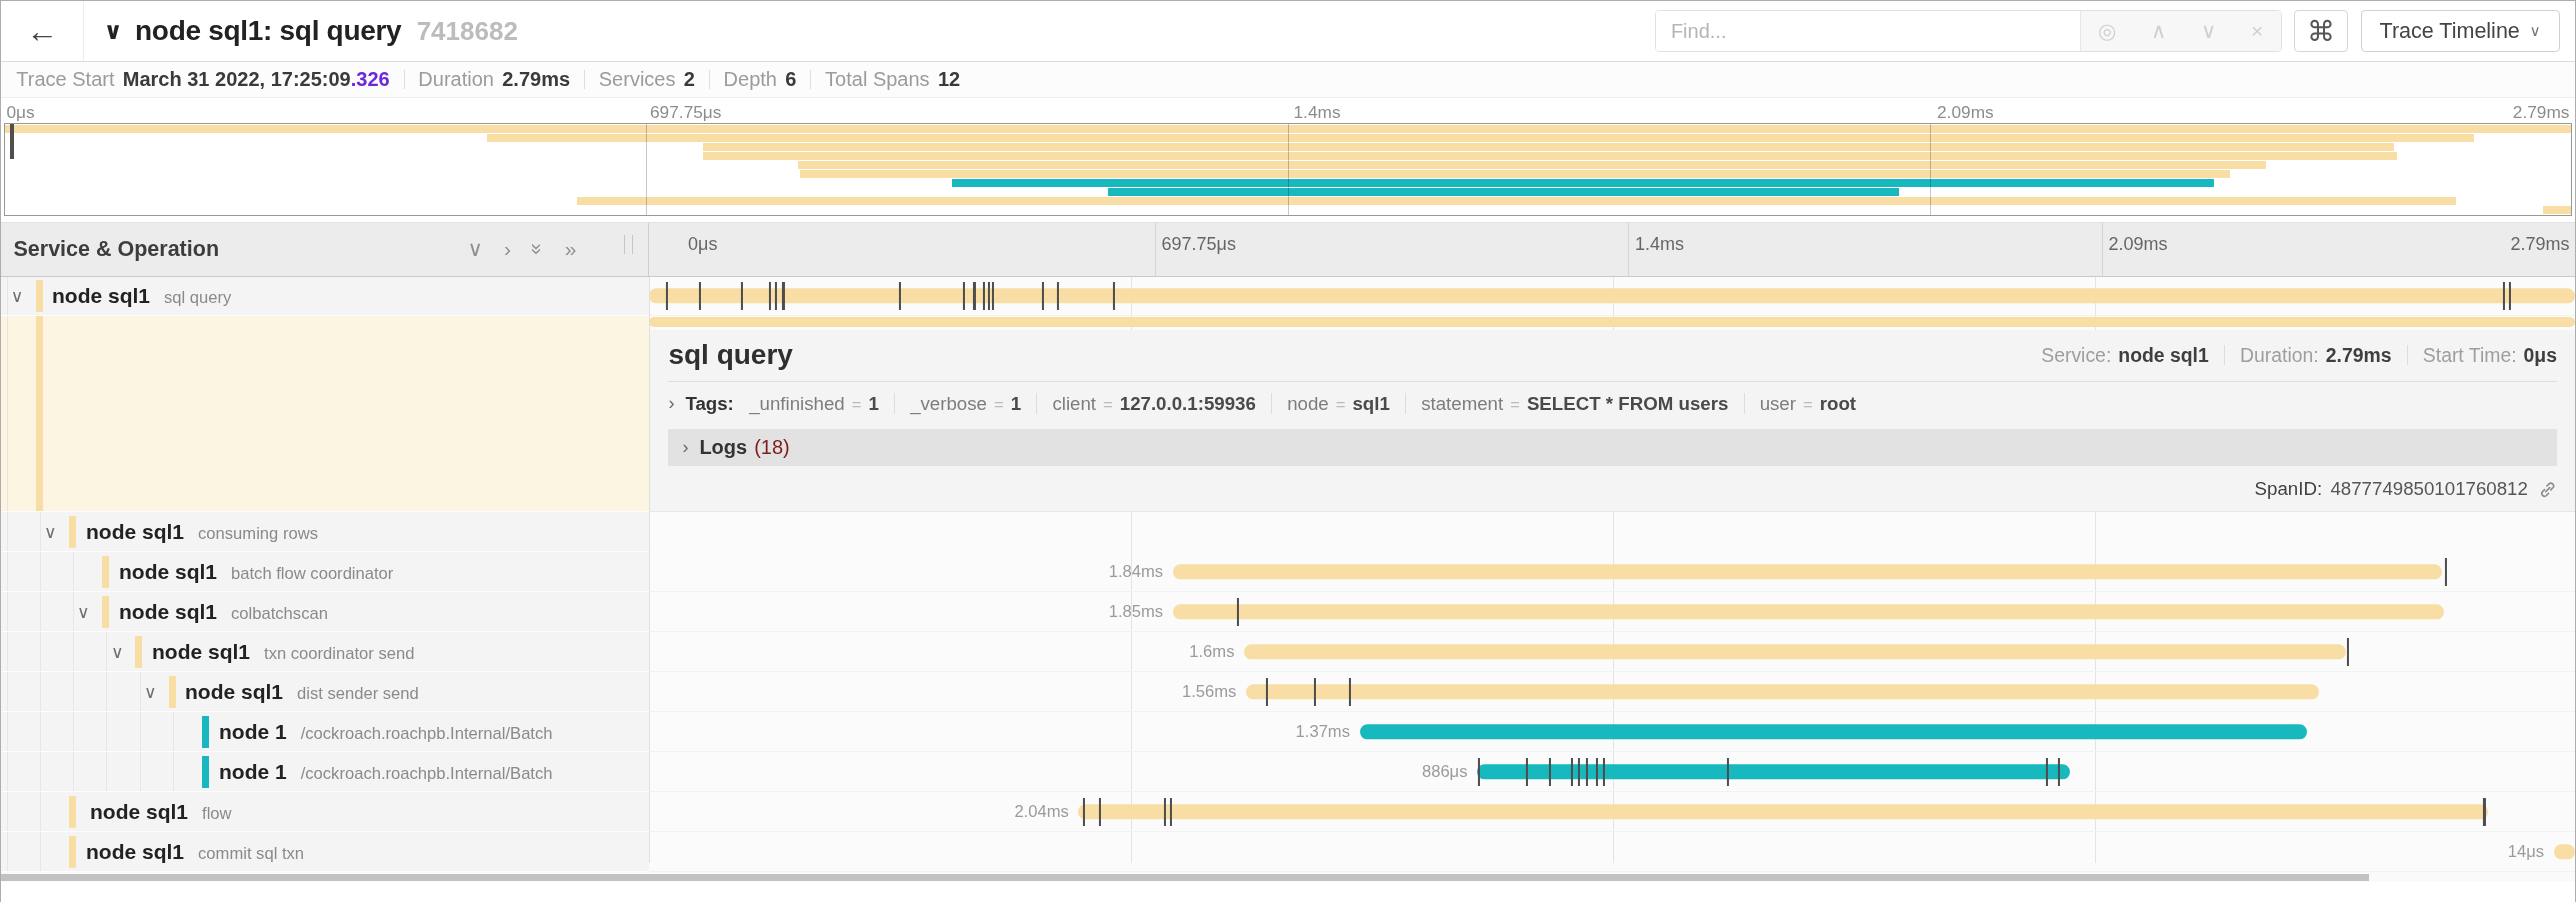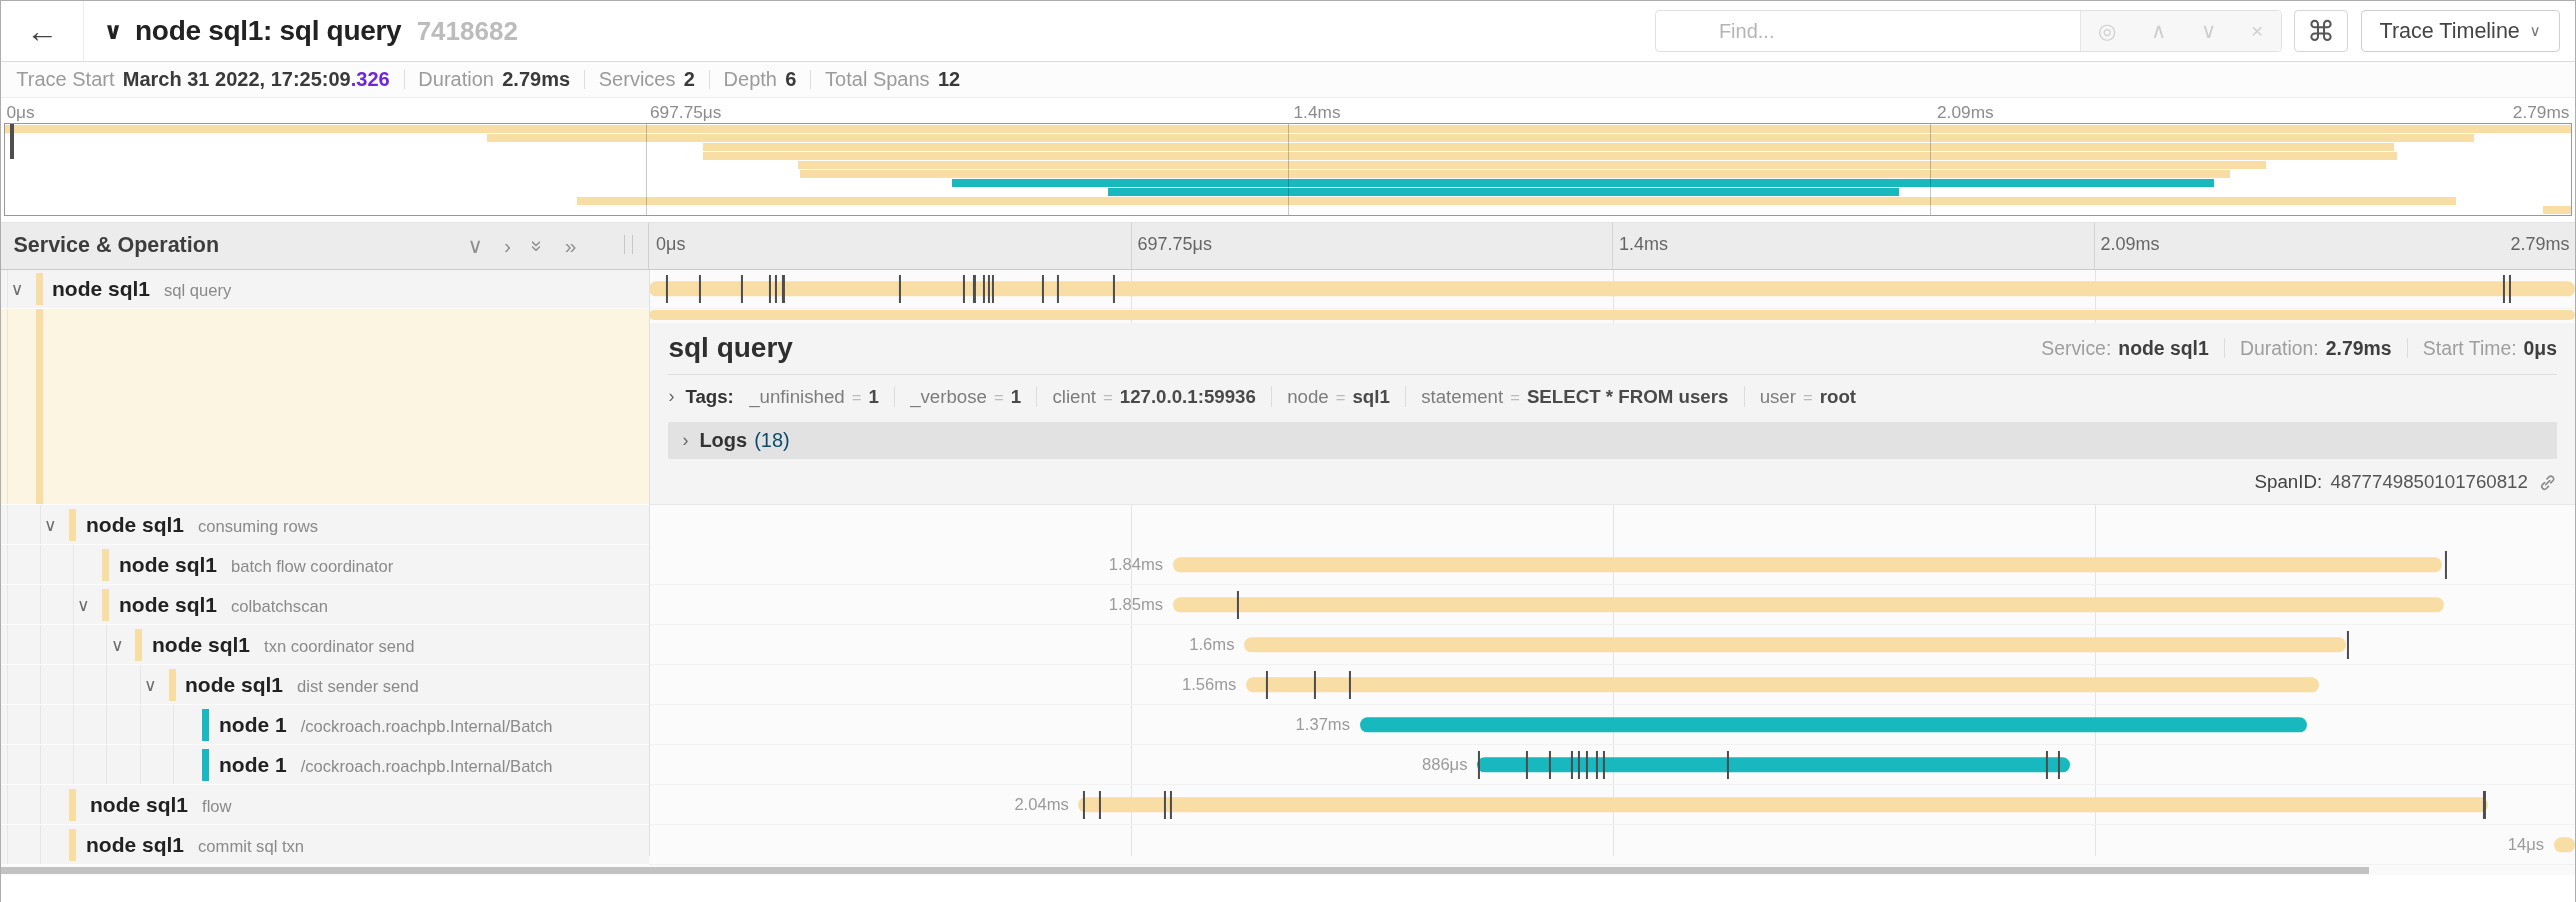--- a/index.html
+++ b/index.html
@@ -7,21 +7,21 @@
   body { font-family:"Liberation Sans","DejaVu Sans",sans-serif; color:#333; }
   .app { width:2576px; height:903px; border:0.7px solid #adadad; background:#fff; overflow:hidden; position:relative; }
 
   
   .topbar { height:61px; display:flex; align-items:center; border-bottom:0.7px solid #dcdcdc; background:#fff; }
   .back-btn { width:83px; height:100%; display:flex; align-items:center; justify-content:center; font-size:32px; color:#444; border-right:0.7px solid #ececec; cursor:pointer; background:#fff; border-top:none; border-bottom:none; border-left:none; }
   .title-chevron { font-size:23.6px; color:#222; font-weight:bold; margin:0 12.5px 0 19.4px; }
   .page-title { font-size:28px; font-weight:bold; color:#222; letter-spacing:-0.3px; }
   .trace-id { font-size:26px; color:#bcbcbc; font-weight:bold; margin-left:15.3px; }
   .topbar-spacer { flex:1; }
-  .find-box { display:flex; width:627px; height:42px; border:0.7px solid #e0e0e0; border-radius:4.2px; overflow:hidden; background:#fff;padding-left:48px; }
+  .find-box { display:flex; width:627px; height:42px; border:0.7px solid #e0e0e0; border-radius:4.2px; overflow:hidden; background:#fff; }
   .find-input { flex:1; border:none; outline:none; font-size:20px; color:#555; padding:0 15.3px; font-family:inherit; }
   .find-input::placeholder { color:#b5b5b5; }
   .find-icons { width:201px; background:#f7f7f7; border-left:0.7px solid #e7e7e7; display:flex; align-items:center; justify-content:space-around; color:#cfcfcf; font-size:21px; }
   .kbd-btn { width:54px; height:42px; margin-left:12.5px; border:0.7px solid #d6d6d6; border-radius:4.2px; background:#fff; display:flex; align-items:center; justify-content:center; font-size:28px; color:#555; cursor:pointer; }
   .view-btn { height:42px; margin:0 15.3px 0 12.5px; border:0.7px solid #cfcfcf; border-radius:4.2px; background:#fff; display:flex; align-items:center; padding:14px 18px; font-size:21.5px; color:#444; cursor:pointer; }
   .view-caret { font-size:15.3px; color:#777; margin-left:9.7px; }
 
   
   .tracebar { height:36px; display:flex; align-items:center; padding-left:15.3px; background:#fcfcfc; border-bottom:0.7px solid #eee; font-size:20px; }
   .ti-item { display:flex; align-items:baseline; }
@@ -34,21 +34,21 @@
   .mm-labels { position:relative; height:25px; font-size:17.3px; color:#8c8c8c; }
   .mm-labels span { position:absolute; top:4.2px; }
   .mm-canvas { position:relative; height:93px; margin:0 2.8px; border:1.4px solid #989898; background:#fff; }
   .mm-rows { position:absolute; inset:0; display:flex; flex-direction:column; justify-content:space-between; padding:0.7px 0; }
   .mm-row { position:relative; height:8.3px; }
   .mm-bar { position:absolute; top:0; bottom:0; }
   .mm-grid { position:absolute; top:0; bottom:0; width:0.7px; background:rgba(0,0,0,0.22); z-index:3; }
   .mm-handle { position:absolute; left:5.5px; top:0; width:4.2px; height:35px; background:#4f4f4f; z-index:4; }
 
   
-  .tl-header { display:flex; height:48px; margin-top:5.5px; background:#ececec; border-top:0.7px solid #e2e2e2; border-bottom:1.4px solid #c9c9c9; }
+  .tl-header { display:flex; height:55px; margin-top:5.5px; background:#ececec; border-top:0.7px solid #e2e2e2; border-bottom:1.4px solid #c9c9c9;gap:32px; }
   .tlh-left { width:648px; display:flex; align-items:center; padding:0 9.7px 0 12.5px; border-right:0.7px solid #cfcfcf; position:relative; }
   .tlh-title { font-size:21.5px; font-weight:bold; color:#3d3d3d; }
   .tlh-icons { margin-left:auto; display:flex; align-items:center; gap:21px; color:#8f8f8f; font-size:21px; margin-right:62px; }
   .rot90 { display:inline-block; transform:rotate(90deg); }
   .tlh-splitter { position:absolute; right:15.3px; top:12.5px; width:8.3px; height:19.4px; border-left:1.4px solid #c6c6c6; border-right:1.4px solid #c6c6c6; }
   .tlh-ruler { flex:1; position:relative; font-size:18px; color:#666; }
   .tlh-ruler .rtick { position:absolute; top:0; bottom:0; width:0.7px; background:#d5d5d5; }
   .tlh-ruler .rlabel { position:absolute; top:11.8px; }
 
   
@@ -86,21 +86,21 @@
   .dp-tagsrow { display:flex; align-items:center; margin-top:11px; font-size:18.7px; }
   .dp-caret { color:#666; font-size:18px; margin-right:11px; }
   .dp-tags-label { font-weight:bold; color:#333; margin-right:15.3px; }
   .tag-item { display:flex; align-items:baseline; white-space:nowrap; }
   .tag-key { color:#7d7d7d; }
   .tag-eq { color:#bbb; margin:0 7px; font-size:16.6px; }
   .tag-val { color:#4a4a4a; font-weight:600; }
   .tag-sep { width:0.7px; height:21px; background:#ddd; margin:0 15.3px; align-self:center; }
   .dp-logsband { margin-top:14px; height:37px; background:#e2e2e2; border-radius:1.4px; display:flex; align-items:center; padding-left:14px; font-size:20px; cursor:pointer; }
   .dp-logs-label { font-weight:bold; color:#333; }
-  .dp-logs-count { color:#0c4a6e; margin-left:7px; }
+  .dp-logs-count { color:#7f1d1d; margin-left:7px; }
   .dp-spanid { margin-top:12.5px; display:flex; align-items:center; justify-content:flex-end; font-size:18.7px; }
   .spanid-label { color:#404040; margin-right:8.3px; }
   .spanid-value { color:#555; }
   .link-icon { margin-left:9.7px; display:inline-flex; }
 
   
   .hscroll { position:relative; height:9.7px; background:#fafafa; }
   .hscroll-thumb { position:absolute; left:0; top:1.4px; height:7px; width:92%; background:#c2c2c2; }
 </style>
 </head>

